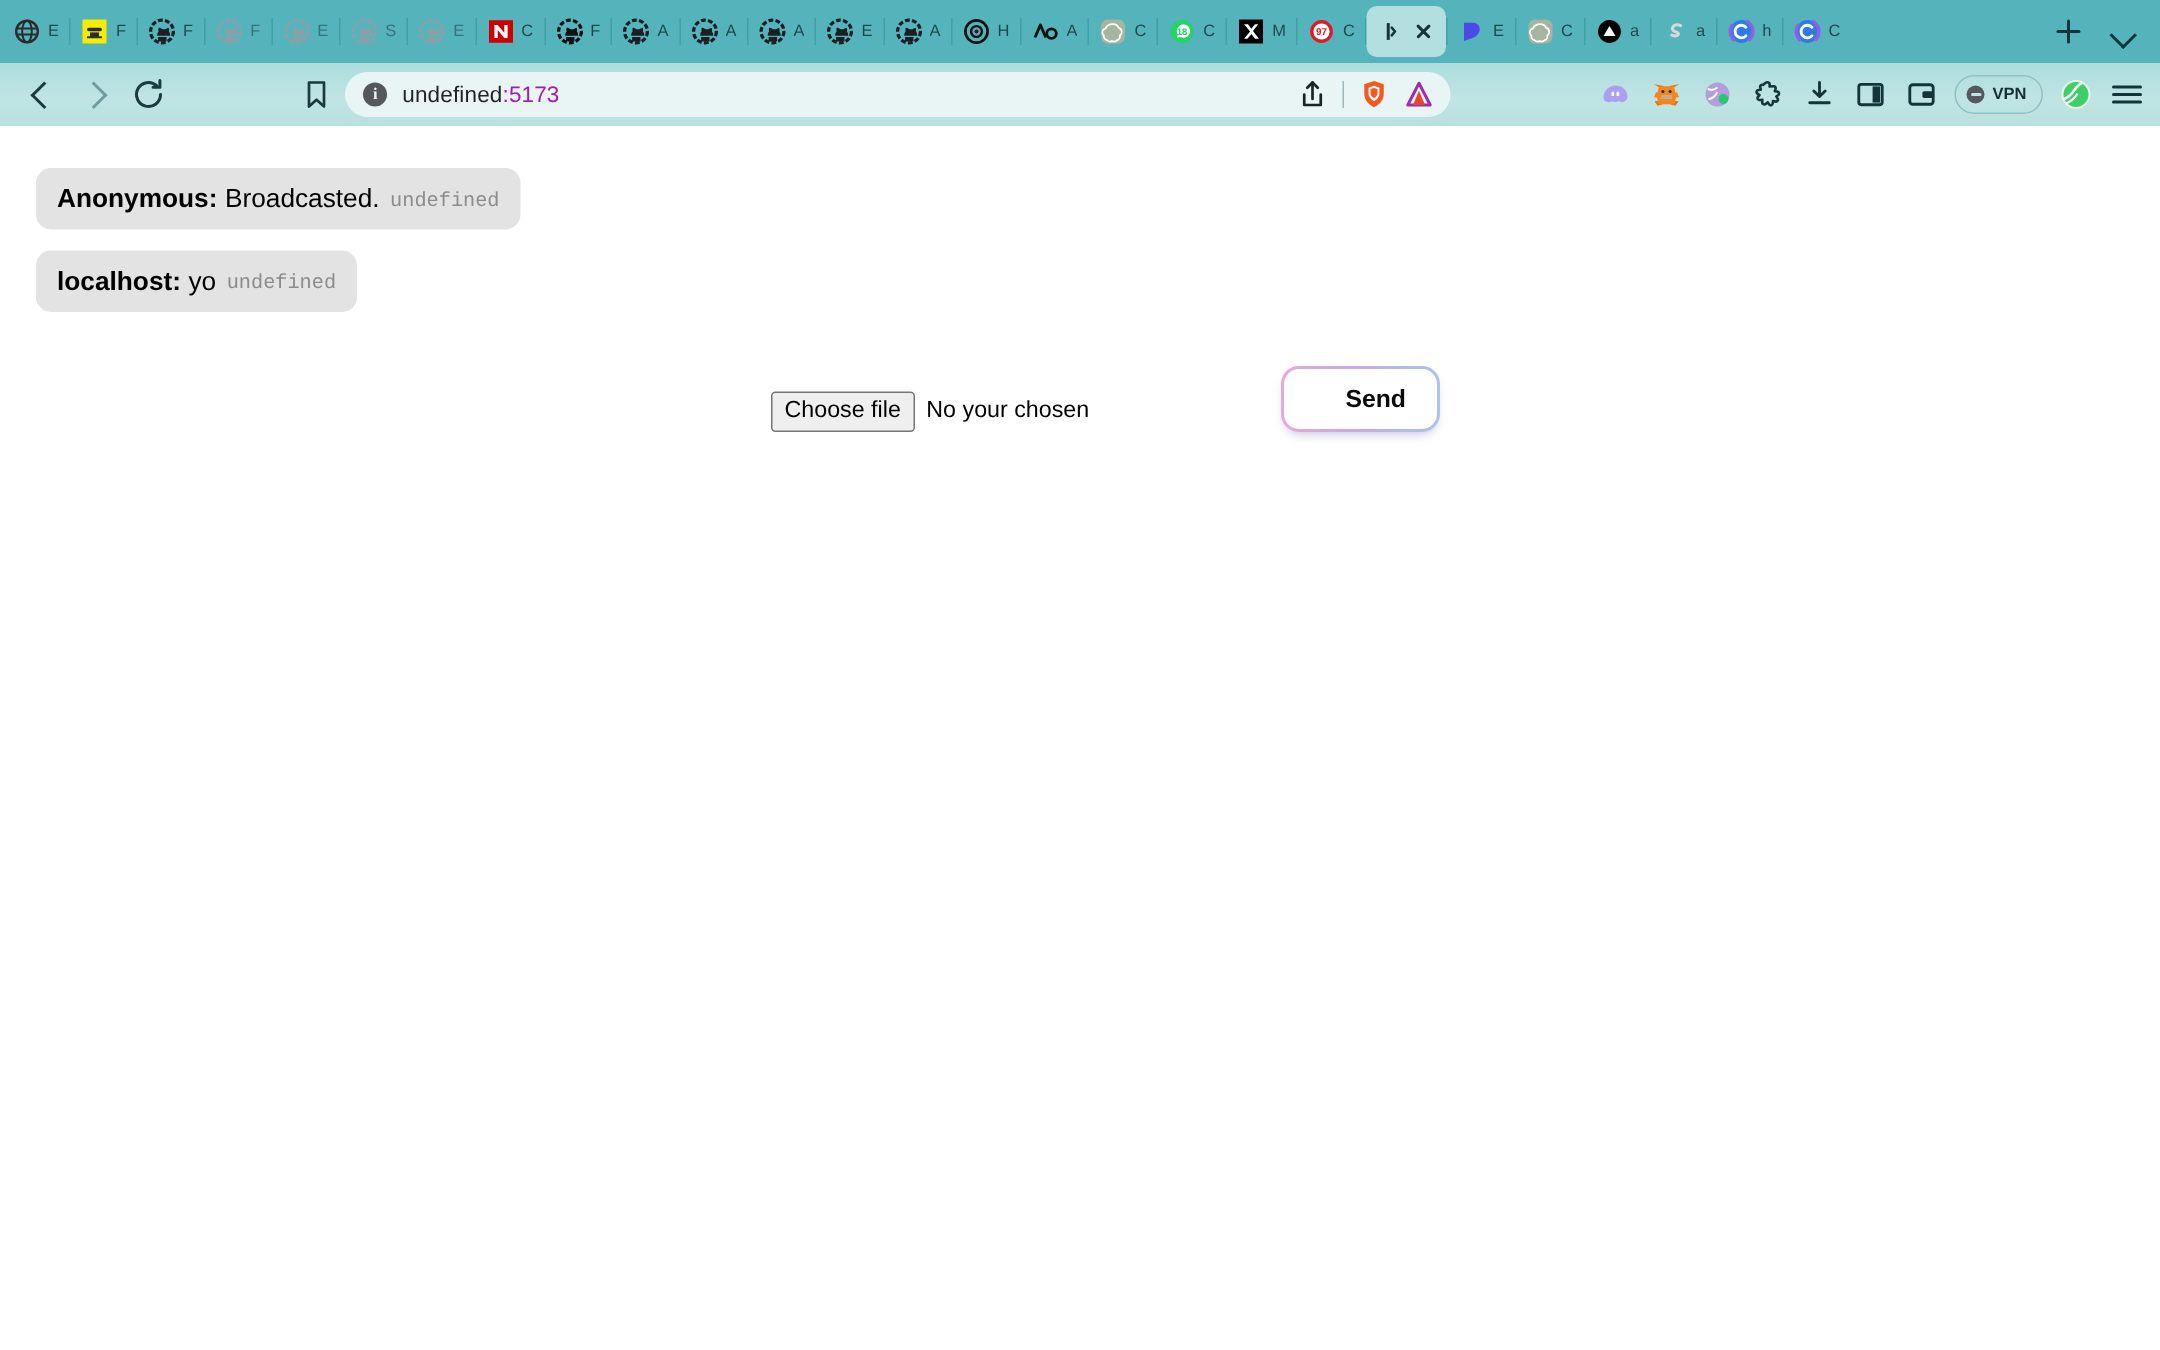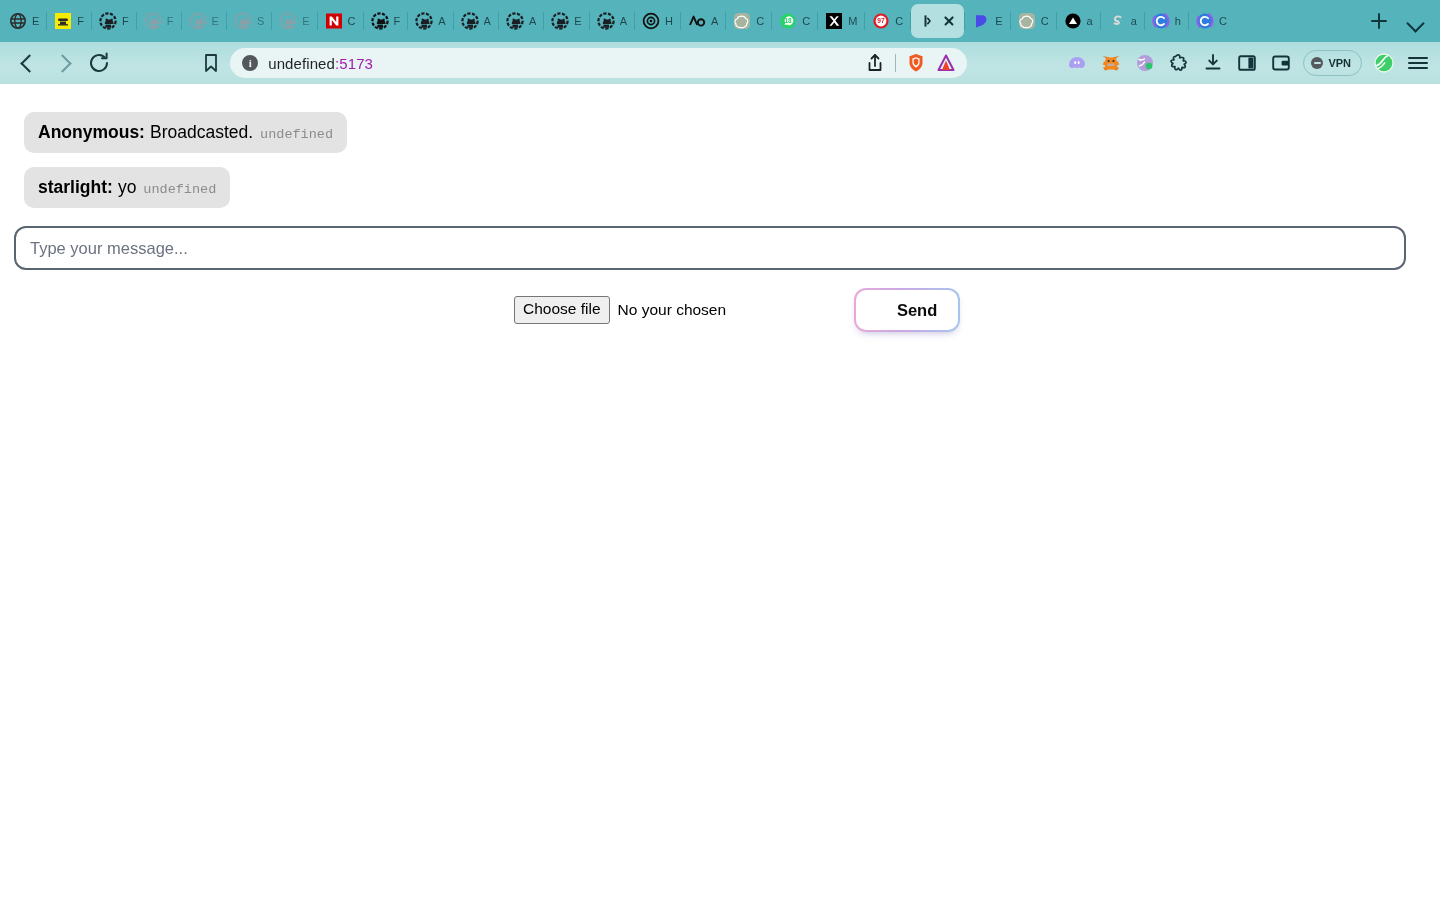--- a/index.html
+++ b/index.html
@@ -136,21 +136,21 @@
   .msg-input {
     display: block; width: 1392px; height: 44px;
     border: 2px solid #5a6472; border-radius: 12px;
     background: #fff; padding: 0 14px;
     font-family: "Liberation Sans", sans-serif; font-size: 16.5px; color: #222;
     outline: none;
   }
   .msg-input::placeholder { color: #6b7280; }
 
   .controls {
-    margin-top: 18px; display: flex; align-items: center;
+    margin-top: 18px; display: flex; align-items: flex-end;
     padding-left: 500px; gap: 0;
   }
   .file-row { display: flex; align-items: center; gap: 8px; flex: 0 0 auto; }
   .choose-file {
     background: #efefef; border: 1px solid #767676; border-radius: 3px;
     padding: 3px 8px 4px 8px; font-family: "Liberation Sans", sans-serif;
     font-size: 15.5px; color: #000; line-height: 1.2;
   }
   .file-status { font-size: 15.5px; color: #000; }
 
@@ -548,28 +548,27 @@
 
   <div class="page">
 
     <div class="messages" id="messages">
         <div class="bubble">
           <span class="who">Anonymous:</span>
           <span class="msg">Broadcasted.</span>
           <span class="ts">undefined</span>
         </div>
         <div class="bubble">
-          <span class="who">starlight:</span>
+          <span class="who">localhost:</span>
           <span class="msg">yo</span>
           <span class="ts">undefined</span>
         </div>
       </div>
 
     <div class="composer">
-      <input class="msg-input" type="text" placeholder="Type your message..." style="">
 
       <div class="controls">
         <div class="file-row">
           <span class="choose-file">Choose file</span>
           <span class="file-status">No your chosen</span>
         </div>
         <div class="send-wrap">
           <button class="send-btn">
             <span class="send-inner">Send</span>
           </button>

